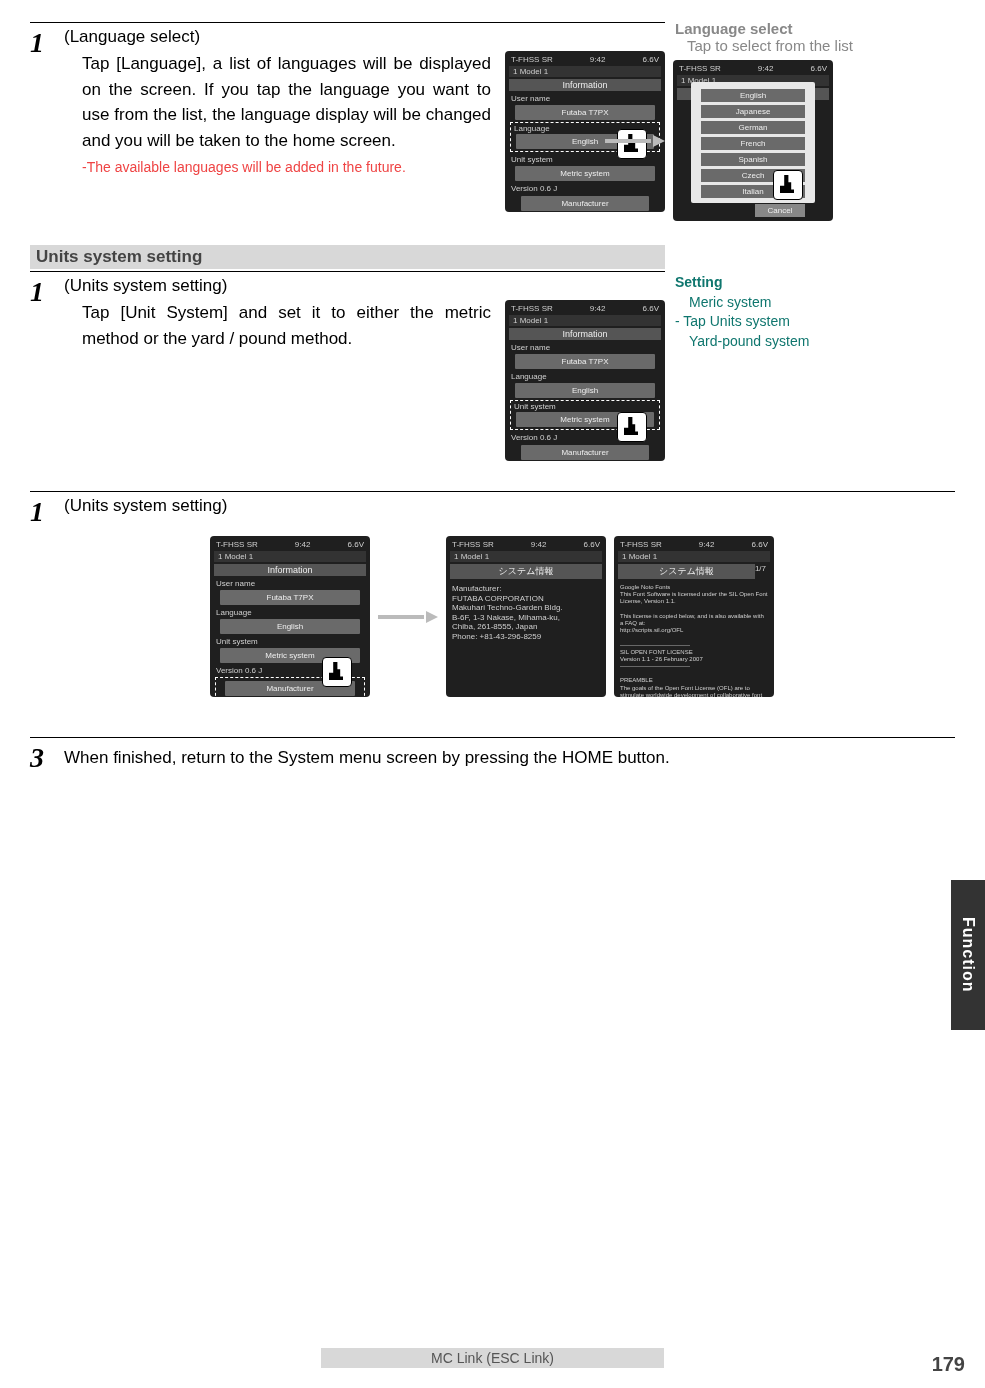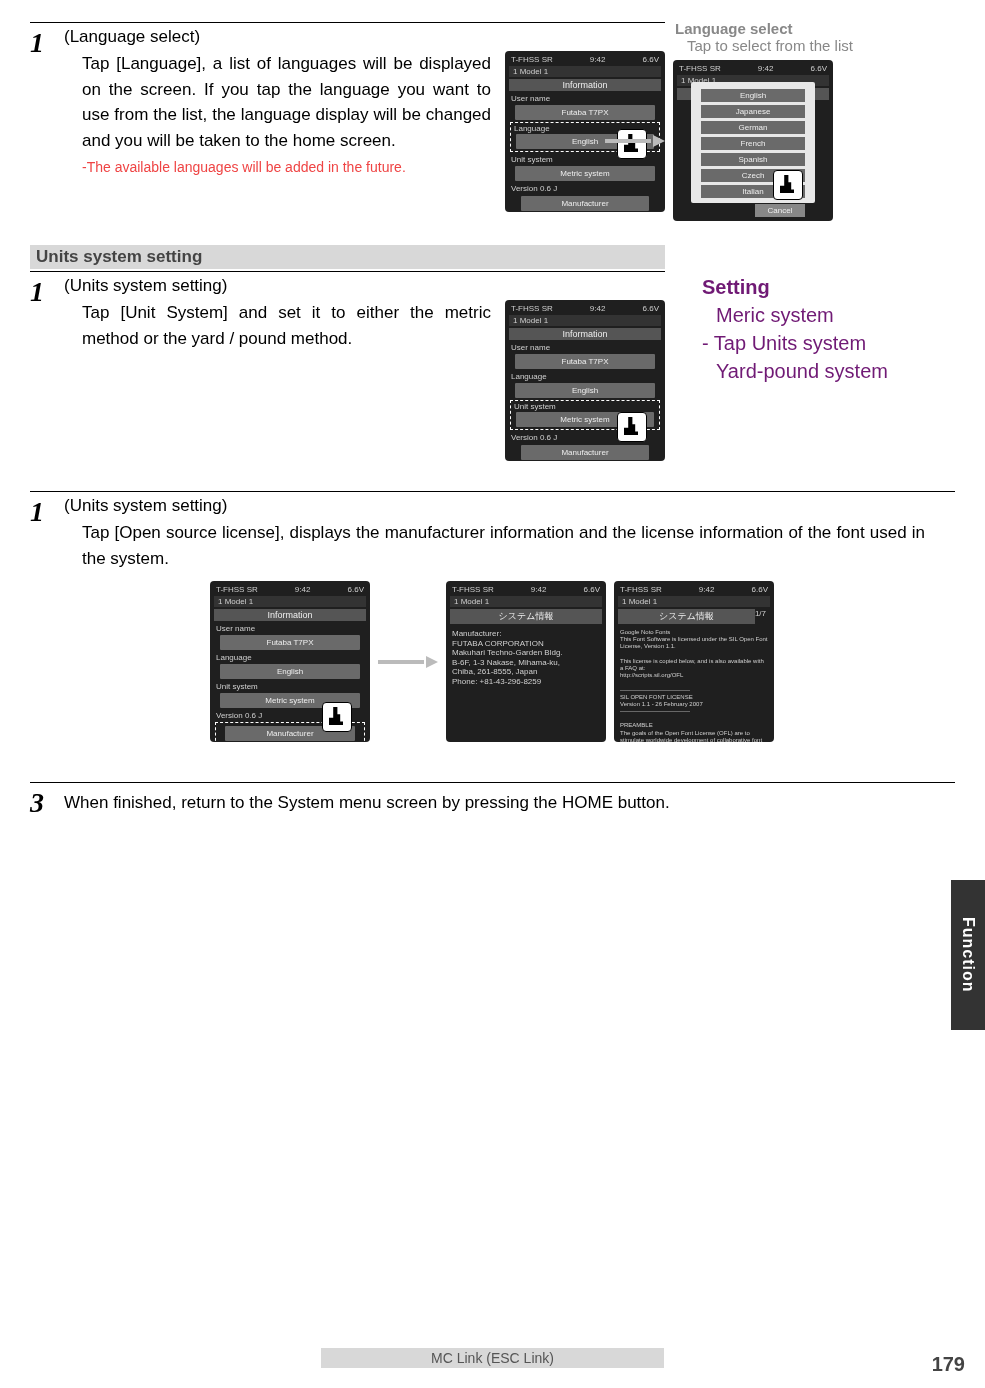--- a/index.html
+++ b/index.html
@@ -44,21 +44,21 @@
     color: #ef4444;
     padding-left: 18px;
     margin-top: 6px;
   }
   hr.thin { border: none; border-top: 1px solid #000; margin: 2px 0 4px 0; }
   .two-col { display: flex; gap: 10px; }
   .left-col { flex: 1; }
   .right-col { width: 280px; }
   .right-heading { color: #888; font-weight: bold; font-size: 15px; }
   .right-sub { color: #888; font-size: 15px; padding-left: 12px; }
-  .side-note { color: #701a75; font-size: 20px; line-height: 1.4; margin-left: 27px; }
+  .side-note { color: #0f766e; font-size: 14px; line-height: 1.4; }
   .side-note .t { font-weight: bold; }
 
   
   .screens-row { display: flex; align-items: center; gap: 8px; margin-top: 4px; }
   .screen {
     width: 160px; height: 161px;
     background: #1f1f1f;
     border-radius: 4px;
     color: #cfcfcf;
     font-size: 9px;
@@ -259,21 +259,20 @@
       </div>
     </div>
   </div>
 
   <div style="margin-top:30px;">
     <hr class="thin">
     <div class="step-row">
       <div class="step-num">1</div>
       <div class="step-body">
         <div class="step-title">(Units system setting)</div>
-        <div class="step-text" style="padding-right:30px;">Tap [Open source license], displays the manufacturer information and the license information of the font used in the system.</div>
       </div>
     </div>
 
     <div class="screens-row screens-block">
 
       <div class="screen">
         <div class="scr-status">
             <span>T-FHSS SR</span>
             <span>9:42</span>
             <span>6.6V</span>

